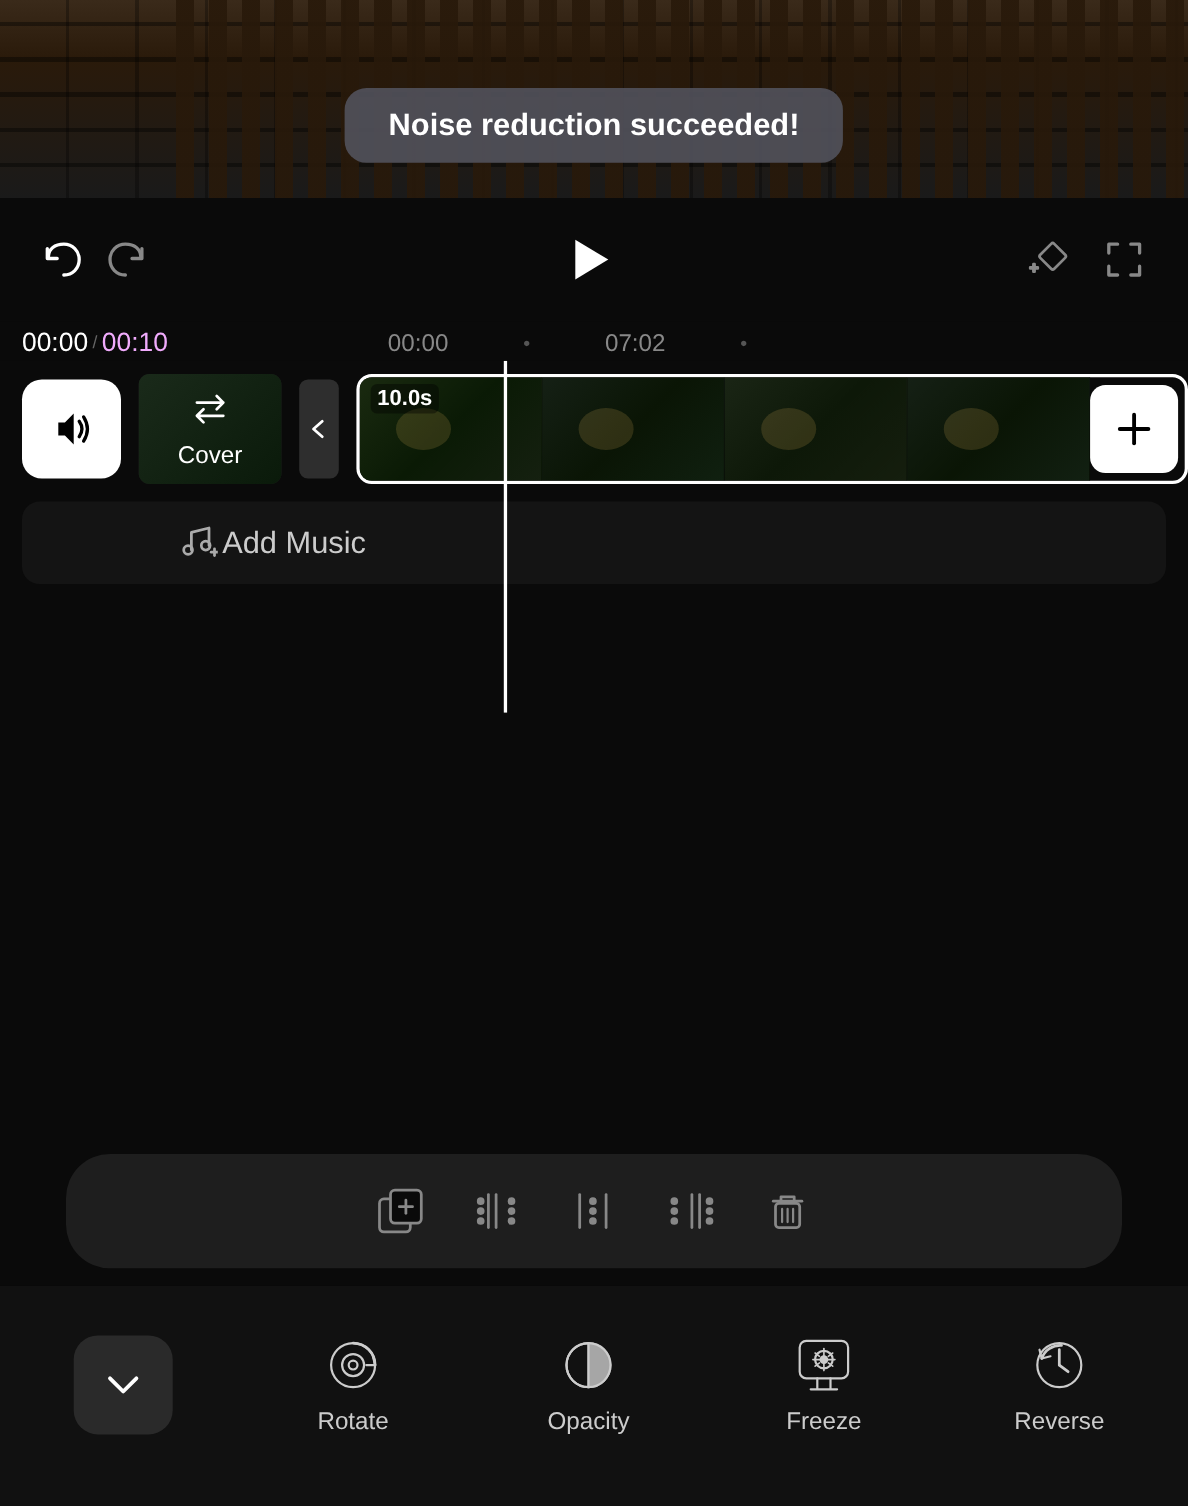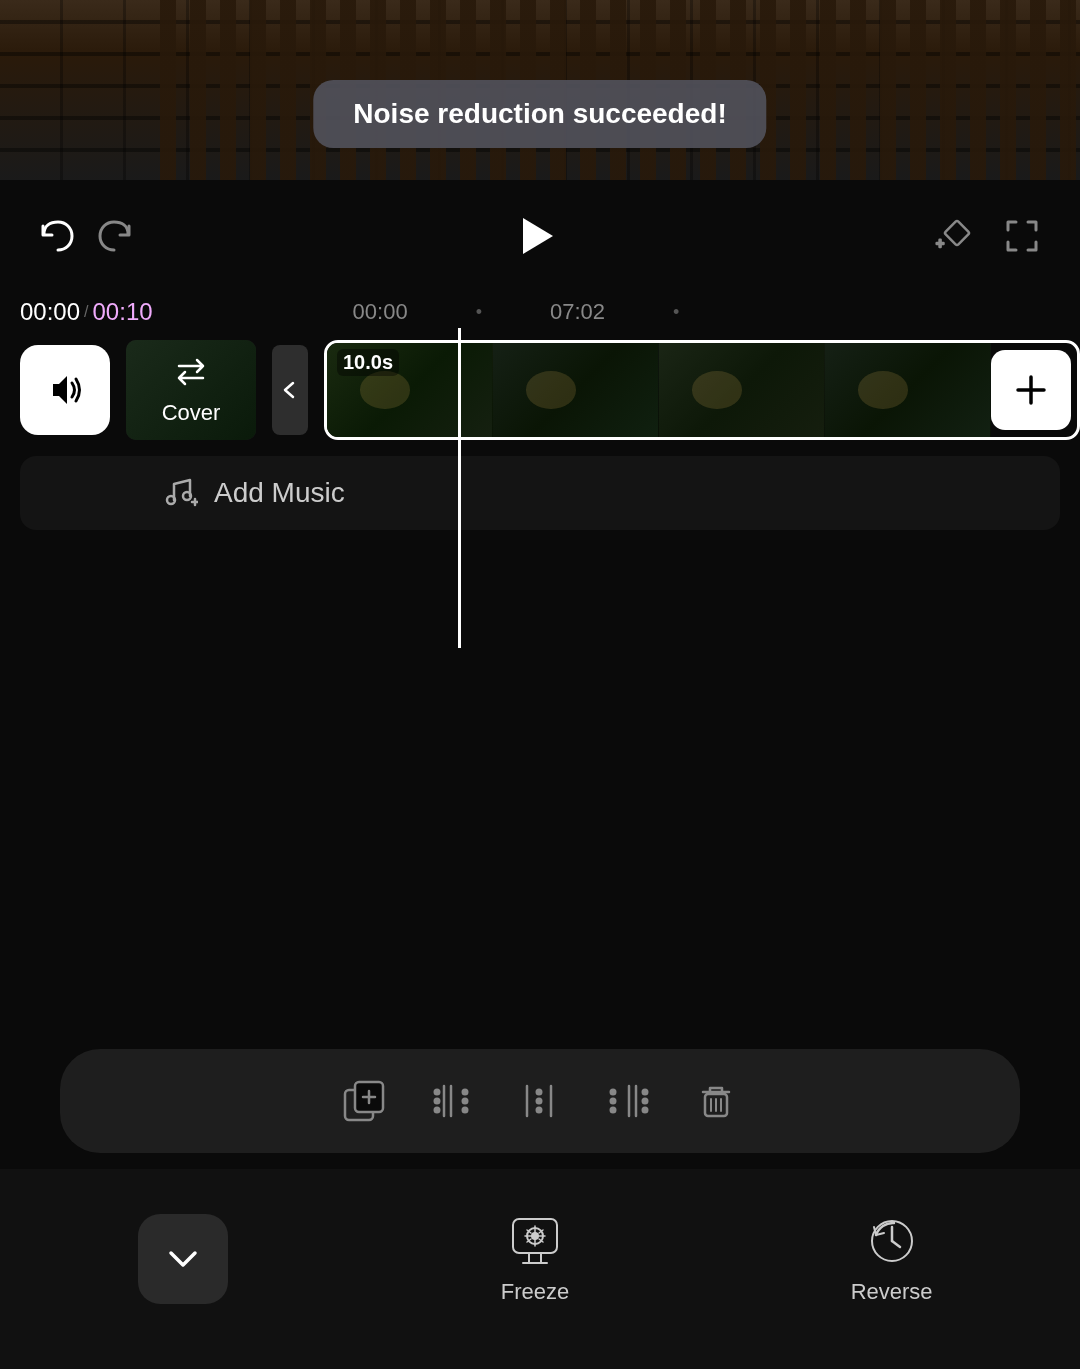--- a/index.html
+++ b/index.html
@@ -499,21 +499,21 @@
 
       <div class="add-clip-btn">
         <svg viewBox="0 0 42 42">
           <line x1="21" y1="8" x2="21" y2="34" stroke="#000" stroke-width="3.5" stroke-linecap="round"></line>
           <line x1="8" y1="21" x2="34" y2="21" stroke="#000" stroke-width="3.5" stroke-linecap="round"></line>
         </svg>
       </div>
     </div>
   </div>
 
-  <div style="display:flex; align-items:center; padding:16px 20px 16px 140px; margin:0 0 0 0; gap:16px; background:#141414; border-radius:16px; margin: 4px 20px;">
+  <div style="display:flex; align-items:center; padding:16px 20px 16px 140px; margin:0 0 0 0; gap:4px; background:#141414; border-radius:16px; margin: 4px 20px;">
     <div>
       <svg viewBox="0 0 38 38" width="38" height="38">
         <path d="M14 28 L14 12 L30 8 L30 24" stroke="#aaa" stroke-width="2.5" fill="none" stroke-linecap="round" stroke-linejoin="round"></path>
         <circle cx="11" cy="28" r="4" stroke="#aaa" stroke-width="2.5" fill="none"></circle>
         <circle cx="27" cy="24" r="4" stroke="#aaa" stroke-width="2.5" fill="none"></circle>
         <line x1="32" y1="30" x2="38" y2="30" stroke="#aaa" stroke-width="2.5" stroke-linecap="round"></line>
         <line x1="35" y1="27" x2="35" y2="33" stroke="#aaa" stroke-width="2.5" stroke-linecap="round"></line>
       </svg>
     </div>
     <span class="add-music-label">Add Music</span>
@@ -587,21 +587,41 @@
 </div>
 
 <div class="bottom-action-bar">
 
   <div class="collapse-btn">
     <svg viewBox="0 0 40 40" width="40" height="40">
       <polyline points="8,14 20,26 32,14" stroke="#fff" stroke-width="3.5" fill="none" stroke-linecap="round" stroke-linejoin="round"></polyline>
     </svg>
   </div>
 
-
+  <div class="action-item">
+    <svg viewBox="0 0 56 56">
+
+      <circle cx="28" cy="28" r="20" stroke="#ccc" stroke-width="2" fill="none"></circle>
+      <circle cx="28" cy="28" r="10" stroke="#ccc" stroke-width="2" fill="none"></circle>
+      <circle cx="28" cy="28" r="4" stroke="#ccc" stroke-width="2" fill="none"></circle>
+      <path d="M28 8 A20 20 0 0 1 48 28" stroke="#ccc" stroke-width="2.5" fill="none" stroke-linecap="round"></path>
+      <polyline points="46,20 48,28 40,28" stroke="#ccc" stroke-width="2" fill="none" stroke-linecap="round" stroke-linejoin="round"></polyline>
+    </svg>
+    <span class="action-label">Rotate</span>
+  </div>
+
+  <div class="action-item">
+    <svg viewBox="0 0 56 56">
+      <circle cx="28" cy="28" r="20" stroke="#ccc" stroke-width="2" fill="none"></circle>
+
+      <path d="M28 8 A20 20 0 0 1 28 48 Z" fill="#ccc" opacity="0.8"></path>
+      <path d="M28 8 A20 20 0 0 0 28 48 Z" fill="none" stroke="#ccc" stroke-width="2"></path>
+    </svg>
+    <span class="action-label">Opacity</span>
+  </div>
 
 
   <div class="action-item">
     <svg viewBox="0 0 56 56">
       <rect x="6" y="6" width="44" height="34" rx="6" stroke="#ccc" stroke-width="2" fill="none"></rect>
       <path d="M22 40 L22 50 M34 40 L34 50 M16 50 L40 50" stroke="#ccc" stroke-width="2" fill="none" stroke-linecap="round"></path>
 
       <circle cx="28" cy="23" r="8" stroke="#ccc" stroke-width="2" fill="none"></circle>
       <line x1="28" y1="13" x2="28" y2="33" stroke="#ccc" stroke-width="1.5"></line>
       <line x1="18" y1="23" x2="38" y2="23" stroke="#ccc" stroke-width="1.5"></line>

